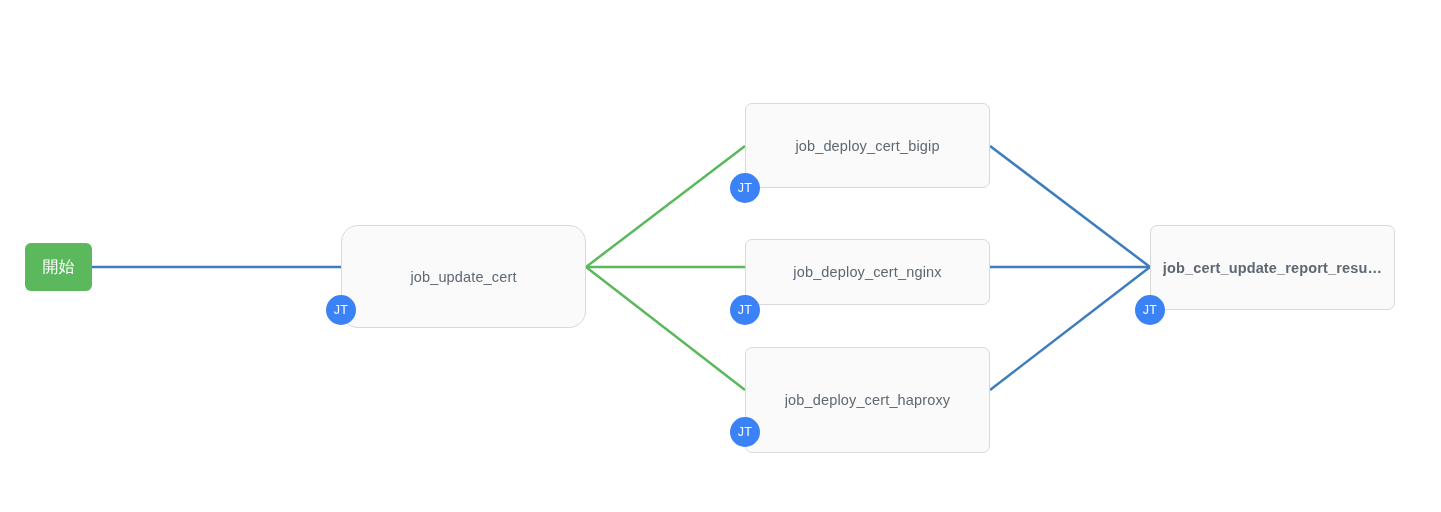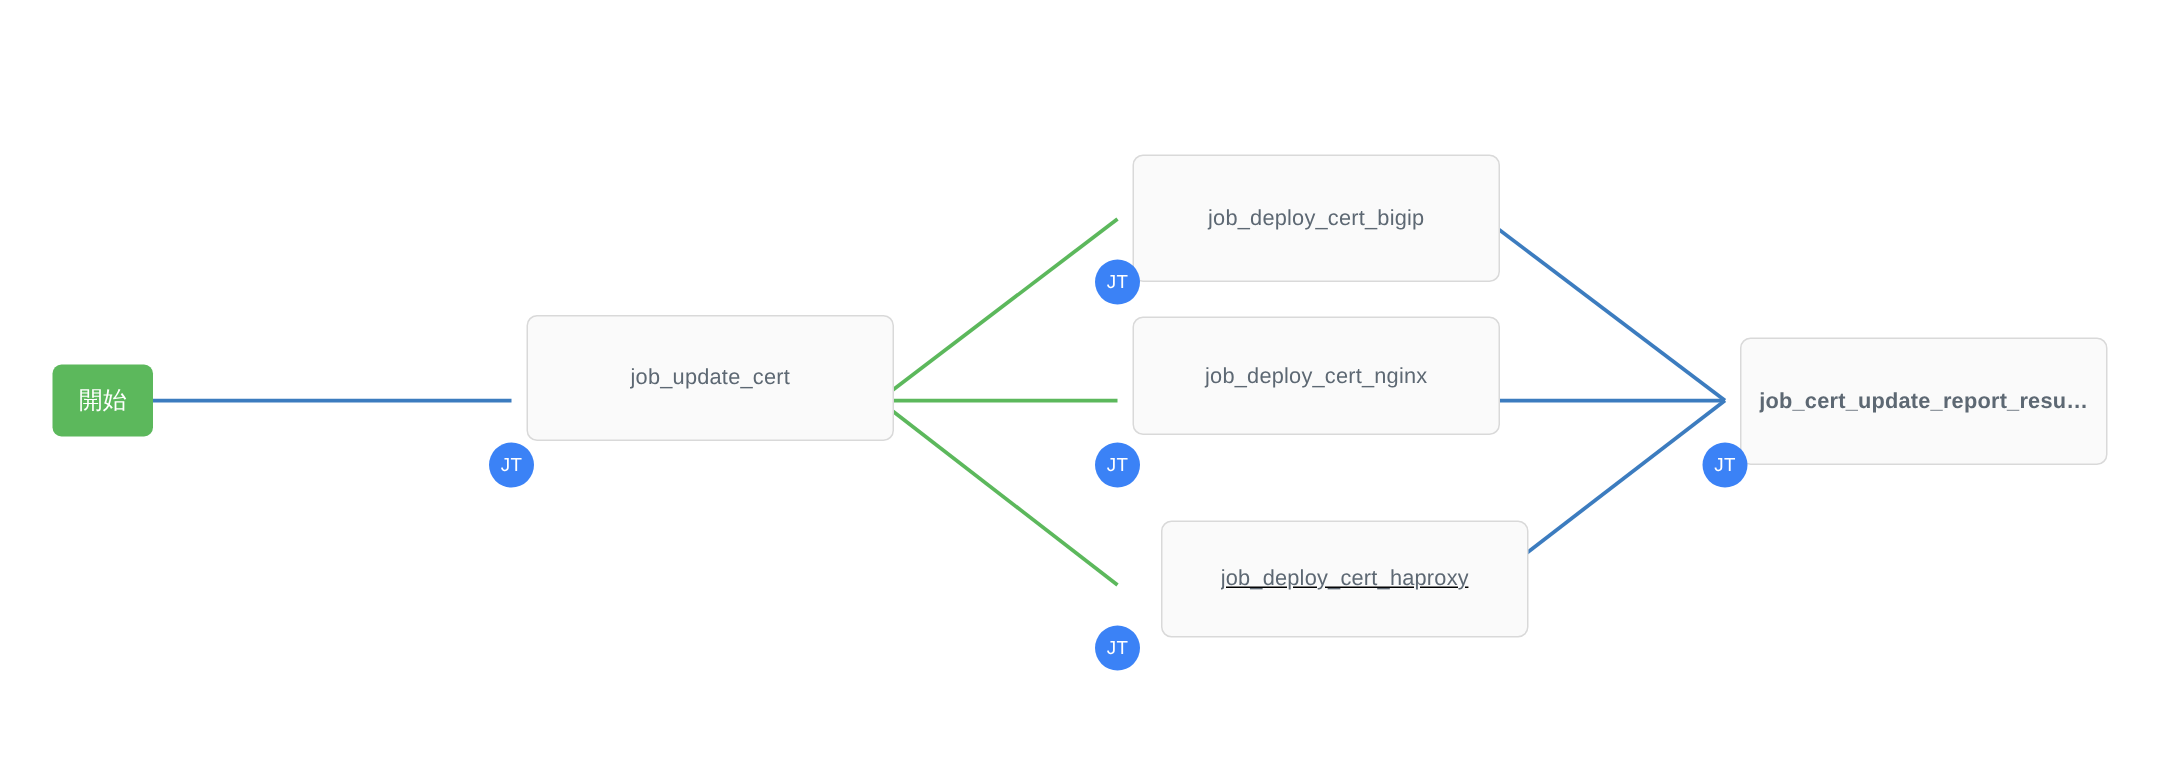--- a/index.html
+++ b/index.html
@@ -25,21 +25,20 @@
     width: 1441px;
     height: 512px;
     pointer-events: none;
   }
   .node {
     position: absolute;
     box-sizing: border-box;
     display: flex;
     align-items: center;
     justify-content: center;
-    margin-left: 10px;
   }
   .node-job {
     background: #fafafa;
     border: 1px solid #d9d9d9;
     border-radius: 7px;
   }
   .node-job .node-label {
     font-size: 14.5px;
     color: #5d6873;
     letter-spacing: 0.15px;
@@ -84,33 +83,33 @@
       <line x1="586" y1="267" x2="745" y2="390" stroke="#5cb85c" stroke-width="2.5" stroke-linecap="butt"></line>
       <line x1="990" y1="146" x2="1150" y2="267" stroke="#3c7cbf" stroke-width="2.5" stroke-linecap="butt"></line>
       <line x1="990" y1="267" x2="1150" y2="267" stroke="#3c7cbf" stroke-width="2.5" stroke-linecap="butt"></line>
       <line x1="990" y1="390" x2="1150" y2="267" stroke="#3c7cbf" stroke-width="2.5" stroke-linecap="butt"></line>
     </svg>
 
   <div id="node-layer">
       <div class="node node-start" style="left: 25px; top: 243px; width: 67px; height: 48px;">
         <span class="node-label">開始</span>
       </div>
-      <div class="node node-job" style="left: 341px; top: 210px; width: 245px; height: 84px;">
+      <div class="node node-job" style="left: 341px; top: 225px; width: 245px; height: 103px; border-radius: 17px;">
         <span class="node-label">job_update_cert</span>
       </div>
       <div class="badge" style="left: 326px; top: 295px;">JT</div>
       <div class="node node-job" style="left: 745px; top: 103px; width: 245px; height: 85px;">
         <span class="node-label">job_deploy_cert_bigip</span>
       </div>
       <div class="badge" style="left: 730px; top: 173px;">JT</div>
-      <div class="node node-job" style="left: 745px; top: 211px; width: 245px; height: 79px; justify-content: center;">
+      <div class="node node-job" style="left: 745px; top: 239px; width: 245px; height: 66px; justify-content: center;">
         <span class="node-label">job_deploy_cert_nginx</span>
       </div>
       <div class="badge" style="left: 730px; top: 295px;">JT</div>
-      <div class="node node-job" style="left: 764px; top: 347px; width: 245px; height: 78px; text-decoration: underline;">
+      <div class="node node-job" style="left: 745px; top: 347px; width: 245px; height: 106px;">
         <span class="node-label">job_deploy_cert_haproxy</span>
       </div>
       <div class="badge" style="left: 730px; top: 417px;">JT</div>
       <div class="node node-job" style="left: 1150px; top: 225px; width: 245px; height: 85px; font-weight: bold;">
         <span class="node-label">job_cert_update_report_resu…</span>
       </div>
       <div class="badge" style="left: 1135px; top: 295px;">JT</div>
     </div>
 
 </div>

